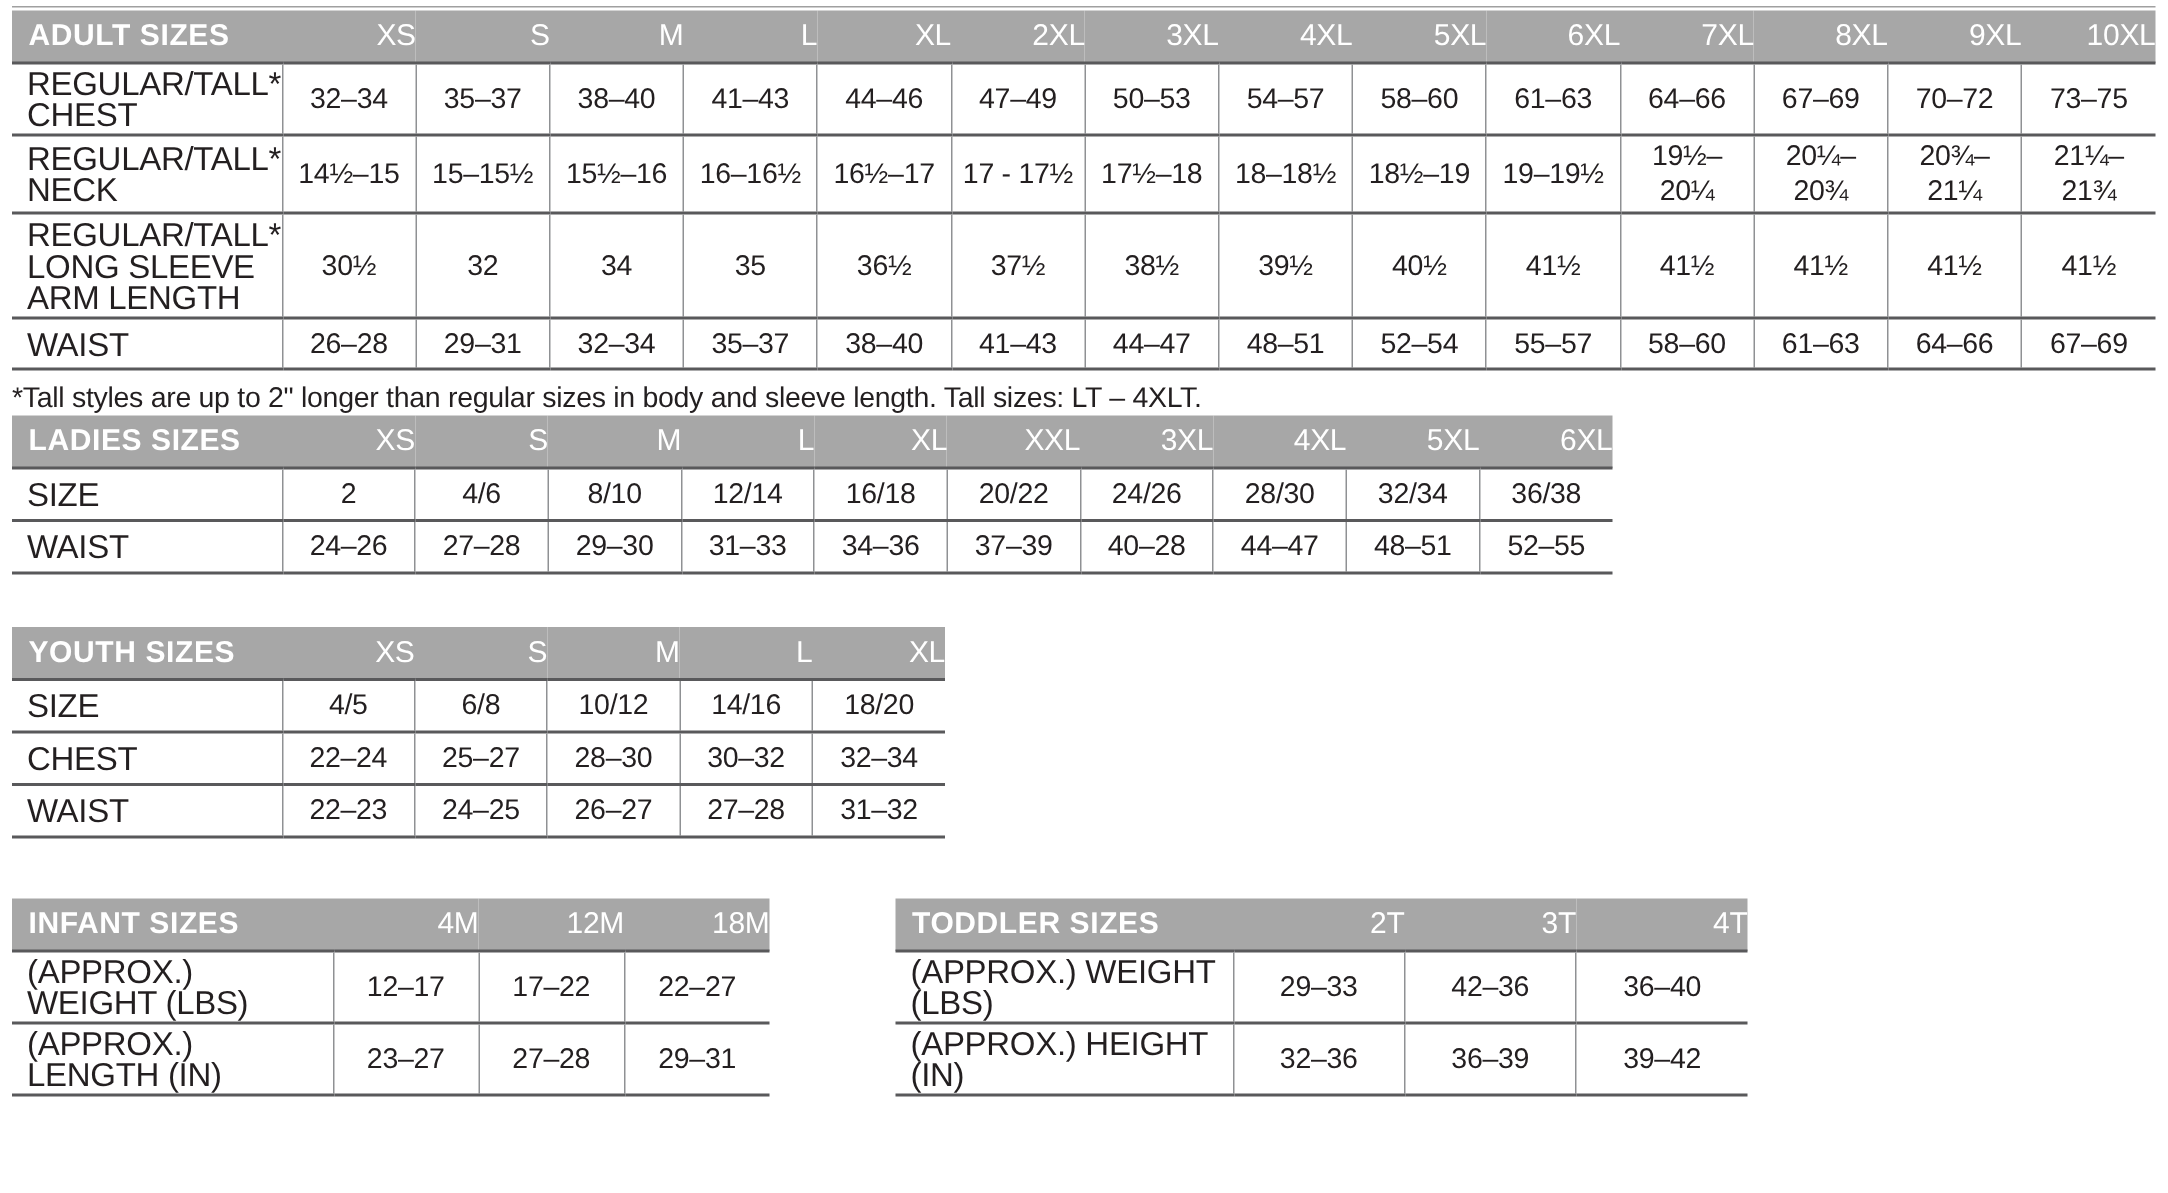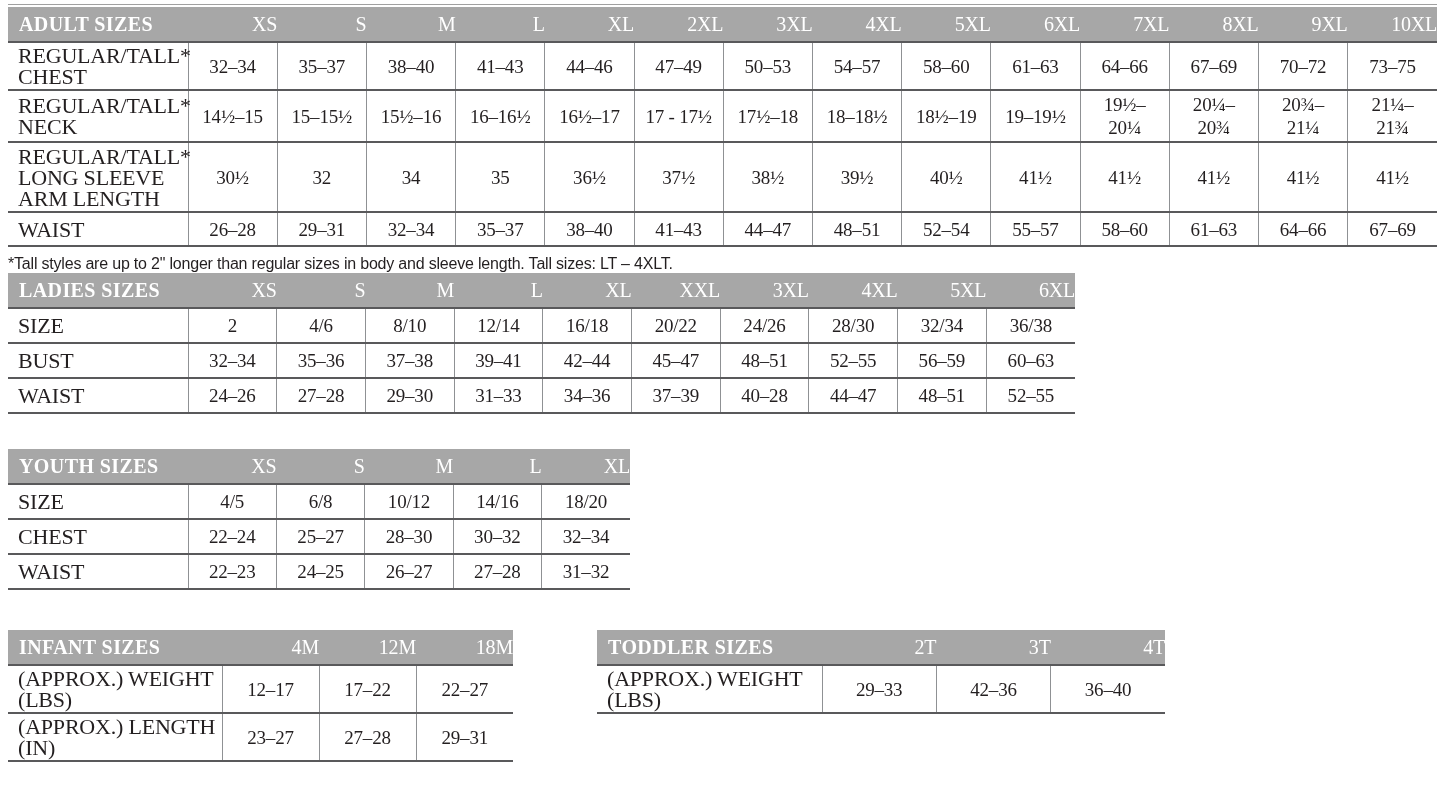--- a/index.html
+++ b/index.html
@@ -18,21 +18,20 @@
     -webkit-font-smoothing:antialiased;
   }
   .top-rule{
     margin:4px 0 2px 8px;width:1429px;height:0;
     border-top:1px solid var(--rule);
   }
   section{margin-left:8px;}
   .size-table{
     border-collapse:collapse;table-layout:fixed;
     letter-spacing:-0.2px;
-    font-family:Liberation Serif, serif;
   }
   .size-table thead th{
     background:var(--header-bg);color:var(--header-text);
     font-weight:normal;font-size:20px;height:34px;
     text-align:right;padding:0;
   }
   .size-table thead th.title{
     text-align:left;font-weight:bold;padding-left:11px;
     letter-spacing:0.4px;font-size:20px;
   }
@@ -64,21 +63,21 @@
   .t-ladies{width:1067px;}  .t-ladies .col-label{width:180px;}
   .t-ladies tbody tr{height:35px;}
   .t-youth{width:622px;}    .t-youth .col-label{width:180px;}
   .t-youth tbody tr{height:35px;}
   .t-infant{width:505px;}   .t-infant .col-label{width:214px;}
   .t-infant tbody tr{height:36px;}
   .t-toddler{width:568px;}  .t-toddler .col-label{width:225px;}
   .t-toddler tbody tr{height:36px;}
   #adult-section{margin-top:2px;}
   .footnote{
-    margin:8px 0 0 8px;font-size:16px;color:var(--cell-text);
+    margin:8px 0 0 8px;font-size:19px;color:var(--cell-text);
     letter-spacing:-0.2px;
   }
   #ladies-section{}
   #youth-section{margin-top:35px;}
   .bottom-row{
     display:flex;gap:84px;margin:40px 0 0 8px;align-items:flex-start;
   }
   .bottom-row section{margin-left:0;}
 </style>
 </head>
@@ -245,33 +244,20 @@
           <td>8/10</td>
           <td>12/14</td>
           <td>16/18</td>
           <td>20/22</td>
           <td>24/26</td>
           <td>28/30</td>
           <td>32/34</td>
           <td>36/38</td>
         </tr>
         <tr>
-          <th>BUST</th>
-          <td>32–34</td>
-          <td>35–36</td>
-          <td>37–38</td>
-          <td>39–41</td>
-          <td>42–44</td>
-          <td>45–47</td>
-          <td>48–51</td>
-          <td>52–55</td>
-          <td>56–59</td>
-          <td>60–63</td>
-        </tr>
-        <tr>
           <th>WAIST</th>
           <td>24–26</td>
           <td>27–28</td>
           <td>29–30</td>
           <td>31–33</td>
           <td>34–36</td>
           <td>37–39</td>
           <td>40–28</td>
           <td>44–47</td>
           <td>48–51</td>
@@ -379,16 +365,22 @@
             <th>4T</th>
           </tr>
         </thead>
         <tbody>
           <tr>
             <th>(APPROX.) WEIGHT (LBS)</th>
             <td>29–33</td>
             <td>42–36</td>
             <td>36–40</td>
           </tr>
+          <tr>
+            <th>(APPROX.) HEIGHT (IN)</th>
+            <td>32–36</td>
+            <td>36–39</td>
+            <td>39–42</td>
+          </tr>
         </tbody>
       </table>
     </section>
 </div>
 
 </body></html>

